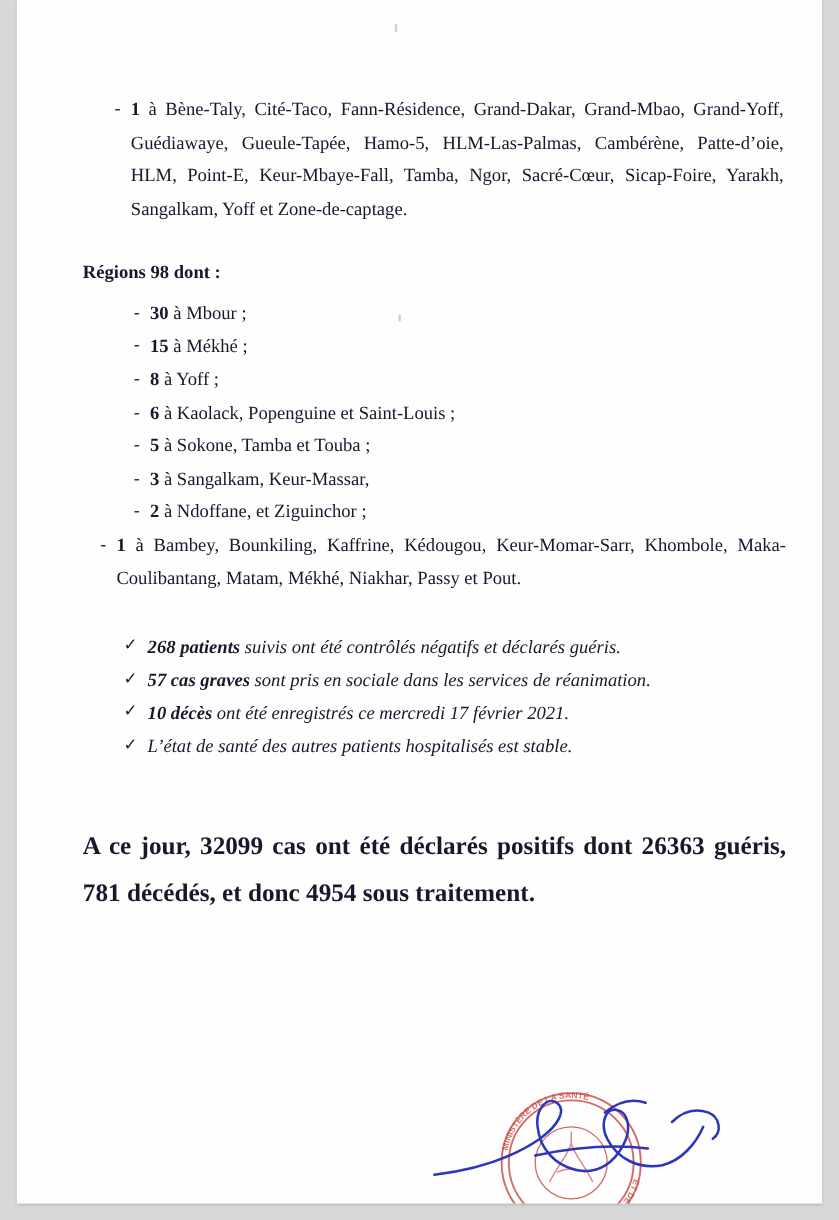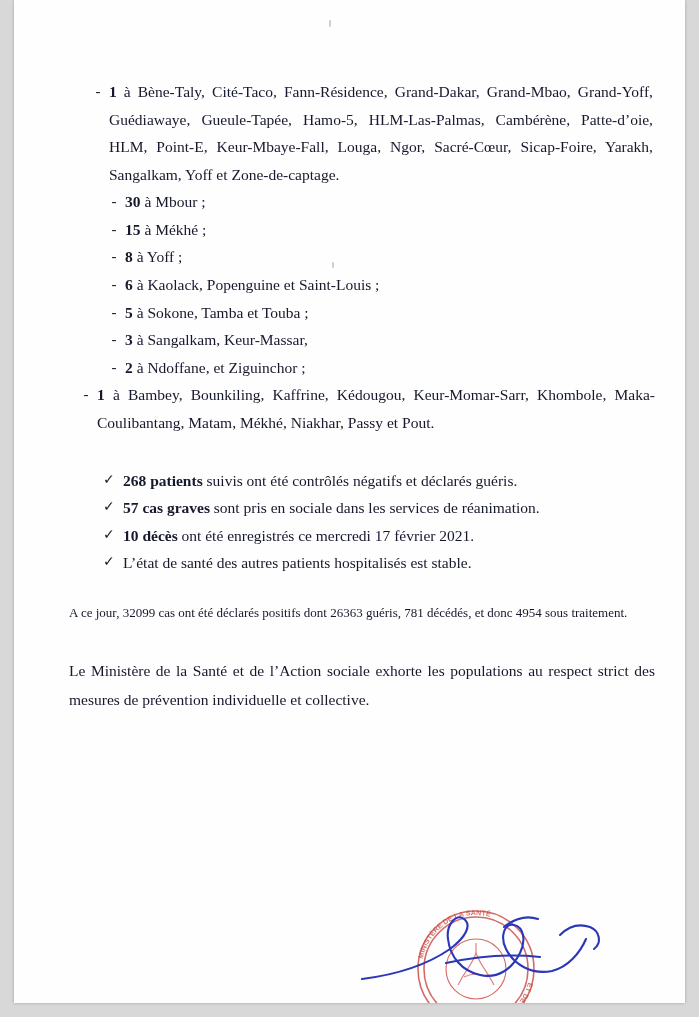--- a/index.html
+++ b/index.html
@@ -80,28 +80,29 @@
     margin-left: 34px;
   }
   .check-block .tick {
     width: 20px;
     flex: 0 0 20px;
     font-size: 14px;
     line-height: 1.8;
   }
   .check-block .tick-text {
     flex: 1 1 auto;
+    font-style: italic;
   }
 
   .summary {
-    font-weight: normal;
-    margin-top: 24px;
+    font-weight: bold;
+    margin-top: 50px;
     text-align: justify;
     text-justify: inter-word;
-    font-size: 13px;
+    font-size: 21px;
     line-height: 1.85;
   }
   .closing {
     margin-top: 32px;
     text-align: justify;
     text-justify: inter-word;
     line-height: 1.85;
   }
 
   
@@ -134,23 +135,24 @@
   }
 </style>
 </head>
 <body>
 
 <div class="page">
   <div class="page-inner">
 
     <div class="dash-block top-item">
       <div class="dash">-</div>
-      <div class="dash-text just"><span class="b">1</span><span> à Bène-Taly, Cité-Taco, Fann-Résidence, Grand-Dakar, Grand-Mbao, Grand-Yoff, Guédiawaye, Gueule-Tapée, Hamo-5, HLM-Las-Palmas, Cambérène, Patte-d’oie, HLM, Point-E, Keur-Mbaye-Fall, Louga, Ngor, Sacré-Cœur, Sicap-Foire, Yarakh, Sangalkam, Yoff et Zone-de-captage.</span></div>
-    </div>
-
+      <div class="dash-text just"><span class="b">1</span><span> à Bène-Taly, Cité-Taco, Fann-Résidence, Grand-Dakar, Grand-Mbao, Grand-Yoff, Guédiawaye, Gueule-Tapée, Hamo-5, HLM-Las-Palmas, Cambérène, Patte-d’oie, HLM, Point-E, Keur-Mbaye-Fall, Tamba, Ngor, Sacré-Cœur, Sicap-Foire, Yarakh, Sangalkam, Yoff et Zone-de-captage.</span></div>
+    </div>
+
+    <div class="regions-head">Régions 98 dont :</div>
 
     <div class="dash-block region-item">
       <div class="dash">-</div>
       <div class="dash-text"><span class="b">30</span><span> à Mbour ;</span></div>
     </div>
     <div class="dash-block region-item">
       <div class="dash">-</div>
       <div class="dash-text"><span class="b">15</span><span> à Mékhé ;</span></div>
     </div>
     <div class="dash-block region-item">
@@ -192,21 +194,20 @@
         <div class="tick-text just"><span class="b">10 décès</span><span> ont été enregistrés ce mercredi 17 février 2021.</span></div>
       </div>
       <div class="check-block">
         <div class="tick">✓</div>
         <div class="tick-text just"><span class="b"></span><span>L’état de santé des autres patients hospitalisés est stable.</span></div>
       </div>
     </div>
 
     <div class="summary">A ce jour, 32099 cas ont été déclarés positifs dont 26363 guéris, 781 décédés, et donc 4954 sous traitement.</div>
 
-    <div class="closing">Le Ministère de la Santé et de l’Action sociale exhorte les populations au respect strict des mesures de prévention individuelle et collective.</div>
   </div>
 
   <div class="speck" style="left:315px;top:20px;width:2px;height:7px;border-radius:1px;"></div>
   <div class="speck" style="left:318px;top:262px;width:2px;height:6px;border-radius:1px;"></div>
 
   <div class="sig-area">
     <div class="stamp">
       <svg viewBox="0 0 124 124" width="124" height="124">
         <g fill="none" stroke="#c9473f" stroke-width="1.6" opacity="0.8">
           <circle cx="62" cy="62" r="58"></circle>

